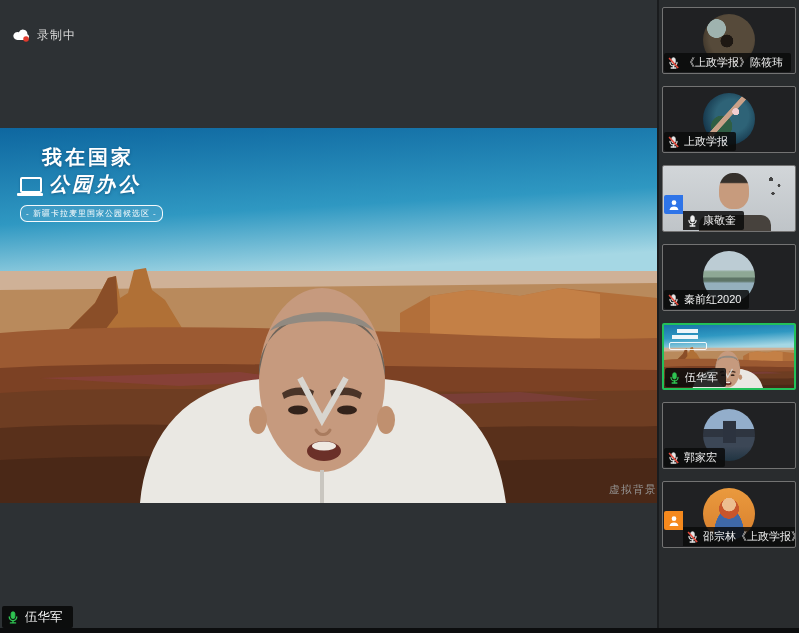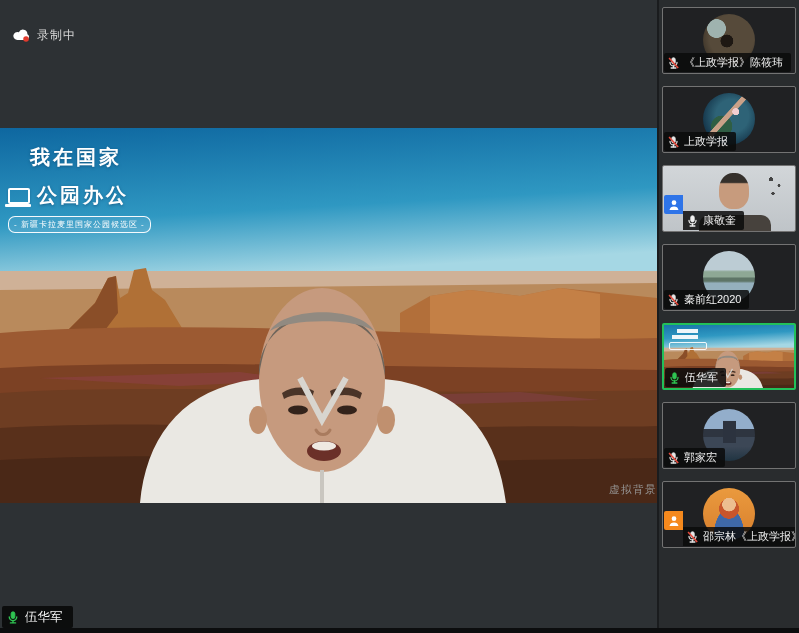--- a/index.html
+++ b/index.html
@@ -8,23 +8,23 @@
 
   
   .main{position:absolute;left:0;top:0;width:657px;height:633px;background:#2d3134;}
   .recording{position:absolute;left:13px;top:27px;display:flex;align-items:center;gap:6px;z-index:5;}
   .recording .txt{color:#d9d9d9;font-size:12px;letter-spacing:1px;}
 
   .video{position:absolute;left:0;top:128px;width:657px;height:375px;overflow:hidden;background:#0e67a0;}
   .scene-svg{position:absolute;left:0;top:0;width:100%;height:100%;display:block;}
 
   
-  .logo{position:absolute;left:8px;top:16px;color:#fff;z-index:4;}
+  .logo{position:absolute;left:20px;top:16px;color:#fff;z-index:4;}
   .logo .l1{font-size:20px;font-weight:700;letter-spacing:3px;margin-left:22px;text-shadow:0 1px 3px rgba(15,70,110,.65);}
-  .logo .l2row{display:flex;align-items:center;gap:7px;margin-top:11px;}
+  .logo .l2row{display:flex;align-items:center;gap:7px;margin-top:0;font-style:italic;}
   .logo .l2{font-size:20px;font-weight:700;letter-spacing:3px;text-shadow:0 1px 3px rgba(15,70,110,.65);}
   .laptop{width:18px;height:12px;border:2px solid #fff;border-radius:2px;position:relative;box-shadow:0 1px 2px rgba(15,70,110,.5);}
   .laptop::after{content:"";position:absolute;left:-5px;bottom:-5px;width:26px;height:3px;background:#fff;border-radius:1px;}
   .tagline{display:inline-block;margin-top:7px;border:1px solid rgba(255,255,255,.95);border-radius:7px;font-size:8px;letter-spacing:1px;padding:2px 5px;background:rgba(150,200,225,.18);white-space:nowrap;}
 
   .vb-label{position:absolute;right:0;bottom:6px;font-size:10.5px;color:#979797;letter-spacing:1.5px;z-index:4;}
 
   
   .namebar{position:absolute;left:1px;bottom:1px;display:flex;align-items:stretch;z-index:4;}
   .bar{display:flex;align-items:center;gap:4px;background:rgba(10,10,10,.85);height:19px;padding:0 8px 0 3px;border-radius:2px;}

